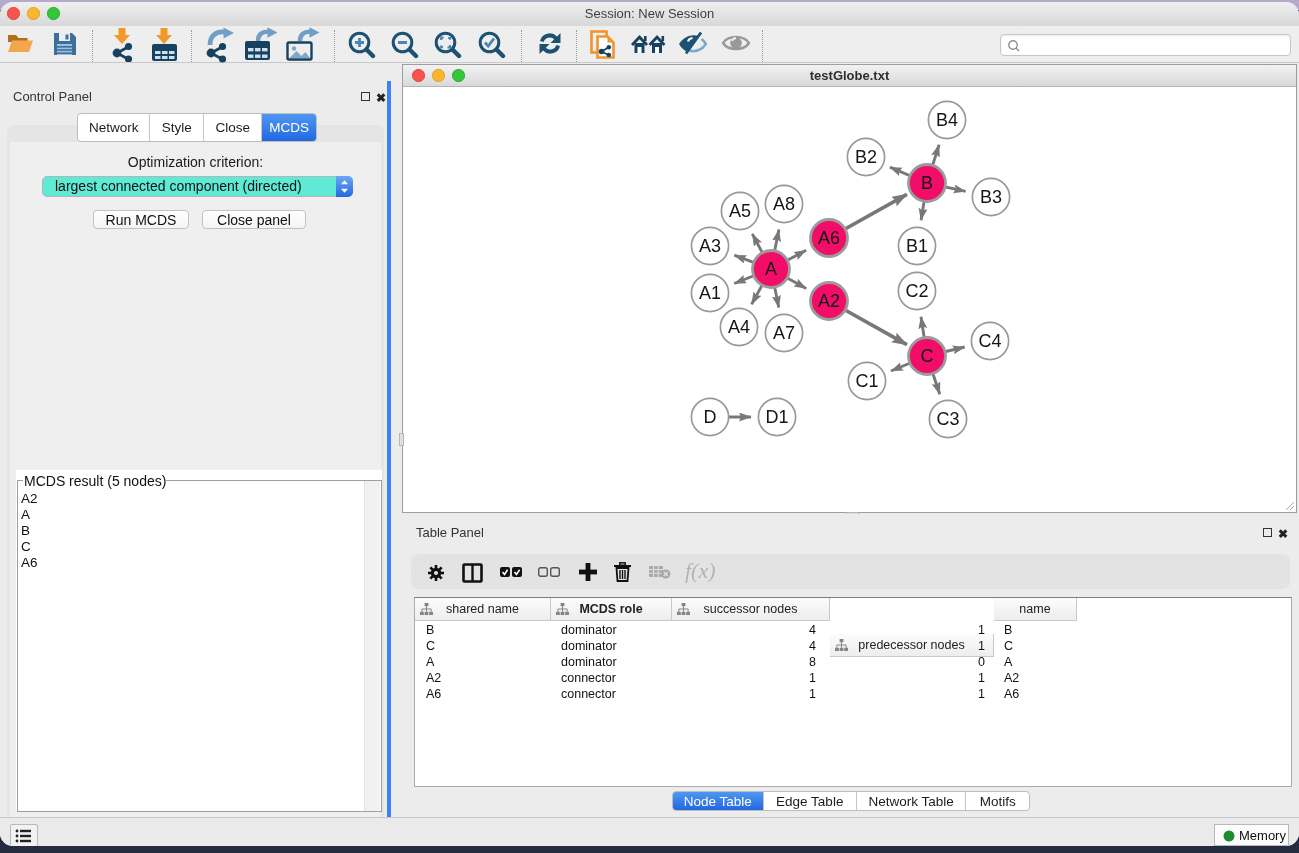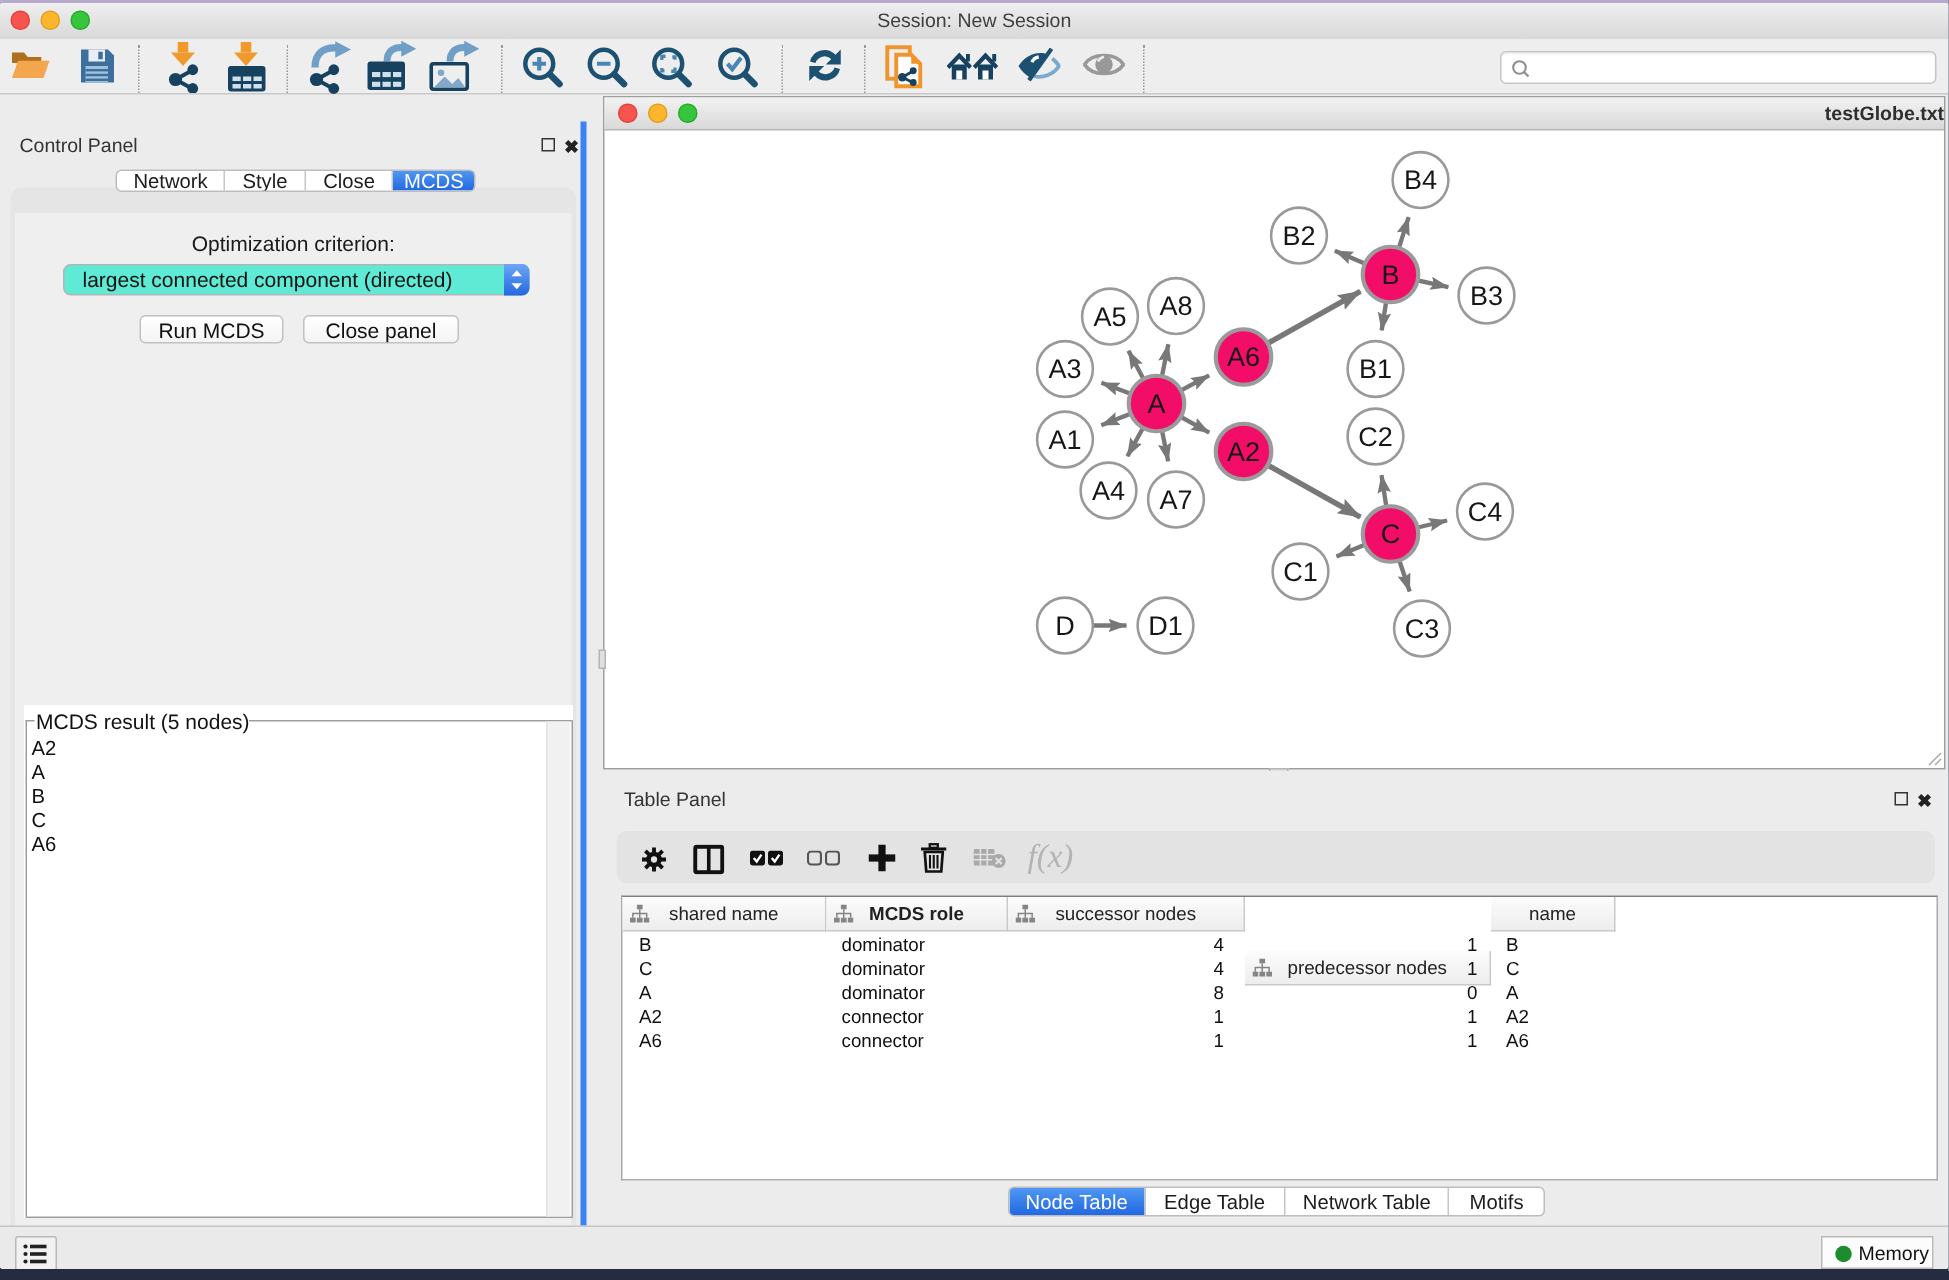--- a/index.html
+++ b/index.html
@@ -1,19 +1,19 @@
 <!DOCTYPE html>
 <html><head>
 <meta charset="utf-8">
 <style>
   * { margin:0; padding:0; box-sizing:border-box; }
   html,body { width:1299px; height:853px; overflow:hidden; }
   body { font-family:"Liberation Sans", sans-serif; background:#252c41; position:relative; }
   .abs { position:absolute; }
-  .win { position:absolute; left:0; top:2px; width:1299px; height:844px; background:#ececec; border-radius:2px; overflow:hidden; }
+  .win { position:absolute; left:0; top:2px; width:1299px; height:844px; background:#ececec; border-radius:13px; overflow:hidden; }
   .topstrip { position:absolute; left:0; top:0; width:1299px; height:10px; background:#b7a9cc; }
   
   .titlebar { position:absolute; left:0; top:0; width:100%; height:24px; background:linear-gradient(#efefef,#d8d8d8); }
   .light { position:absolute; top:5px; width:12.5px; height:12.5px; border-radius:50%; }
   .title { position:absolute; top:4px; left:0; width:100%; text-align:center; font-size:13px; color:#3e3e3e; }
   
   .toolbar { position:absolute; left:0; top:24px; width:100%; height:37px; background:#eeeeee; border-bottom:1px solid #c9c9c9; }
   .tbsep { position:absolute; top:4px; height:32px; width:0; border-left:1px dotted #999; }
   .searchbox { position:absolute; left:1000px; top:8px; width:291px; height:22px; background:#fff; border:1px solid #c6c6c6; border-radius:4px; box-shadow:inset 0 1px 2px rgba(0,0,0,0.08); }
   
@@ -33,21 +33,21 @@
   .stepper { position:absolute; right:-1px; top:-1px; width:17px; height:21px; border-radius:0 5px 5px 0; background:linear-gradient(#6ca7f5,#2568e0); }
   .btn { position:absolute; top:129px; height:19px; background:linear-gradient(#ffffff,#f4f4f4); border:1px solid #c2c2c2; border-radius:4px; font-size:14px; color:#111; text-align:center; line-height:18px; }
   .grpbox { position:absolute; left:16px; top:389px; width:366px; height:342px; background:#fff; }
   .gline { position:absolute; background:#9e9e9e; }
   .gtitle { position:absolute; left:8px; top:3px; font-size:14px; color:#111; }
   .glist { position:absolute; left:5px; top:21px; font-size:13.5px; color:#111; line-height:16px; }
   .gscroll { position:absolute; right:2px; top:11px; width:16px; height:330px; background:#f1f1f1; border-left:1px solid #e3e3e3; }
   
   .netwin { position:absolute; left:402px; top:62px; width:895px; height:449px; border:1px solid #9e9e9e; background:#fff; }
   .nettitle { position:absolute; left:0; top:0; width:100%; height:22px; background:linear-gradient(#f2f2f2,#d9d9d9); border-bottom:1px solid #b4b4b4; }
-  .nettitle .t { position:absolute; width:100%; text-align:right; top:3px; font-size:13px; font-weight:bold; color:#2e2e2e; }
+  .nettitle .t { position:absolute; width:100%; text-align:center; top:3px; font-size:13px; font-weight:bold; color:#2e2e2e; }
   
   .tpanel { position:absolute; left:392px; top:512px; width:907px; height:303px; background:#ececec; }
   .ttoolbar { position:absolute; left:19px; top:40px; width:879px; height:35px; background:#e3e3e3; border-radius:7px; }
   .ttable { position:absolute; left:22px; top:83px; width:878px; height:190px; background:#fff; border:1px solid #ababab; border-top-color:#7e7e7e; }
   .thead { position:absolute; left:0; top:0; height:23px; line-height:22px; background:linear-gradient(#fcfcfc,#ededed); border-right:1px solid #c9c9c9; border-bottom:1px solid #c9c9c9; font-size:12.5px; color:#222; text-align:center; }
   .trow { position:absolute; font-size:12.5px; color:#111; height:16px; line-height:16px; }
   
   .statusbar { position:absolute; left:0; top:815px; width:100%; height:29px; background:#eaeaea; border-top:1px solid #c6c6c6; }
   .membtn { position:absolute; left:1214px; top:6px; width:75px; height:22px; background:#fcfcfc; border:1px solid #b9b9b9; font-size:13px; color:#111; line-height:21px; }
 </style>
@@ -234,21 +234,21 @@
         </svg>
     </div>
   </div>
 
   <div class="cpanel">
     <div class="ptitle" style="left:13px; top:8px;">Control Panel</div>
     <div class="wbtn" style="left:361px; top:11px;"></div>
     <div class="xbtn" style="left:376px; top:13px;">✖</div>
     <div class="cbox-outer"></div>
     <div class="cbox-inner"></div>
-    <div class="seg" style="left:77px; top:32px; width:240px; height:15px;">
+    <div class="seg" style="left:77px; top:32px; width:240px; height:29px;">
       <div style="width:73px">Network</div>
         <div style="width:54px">Style</div>
         <div style="width:59px">Close</div>
         <div class="sel" style="width:54px">MCDS</div>
     </div>
     <div class="optlabel">Optimization criterion:</div>
     <div class="select">largest connected component (directed)
       <div class="stepper"><svg width="17" height="21" viewBox="0 0 17 21">
             <path d="M5 8.2 L8.5 4.2 L12 8.2 Z" fill="#fff"></path>
             <path d="M5 12.8 L8.5 16.8 L12 12.8 Z" fill="#fff"></path>

